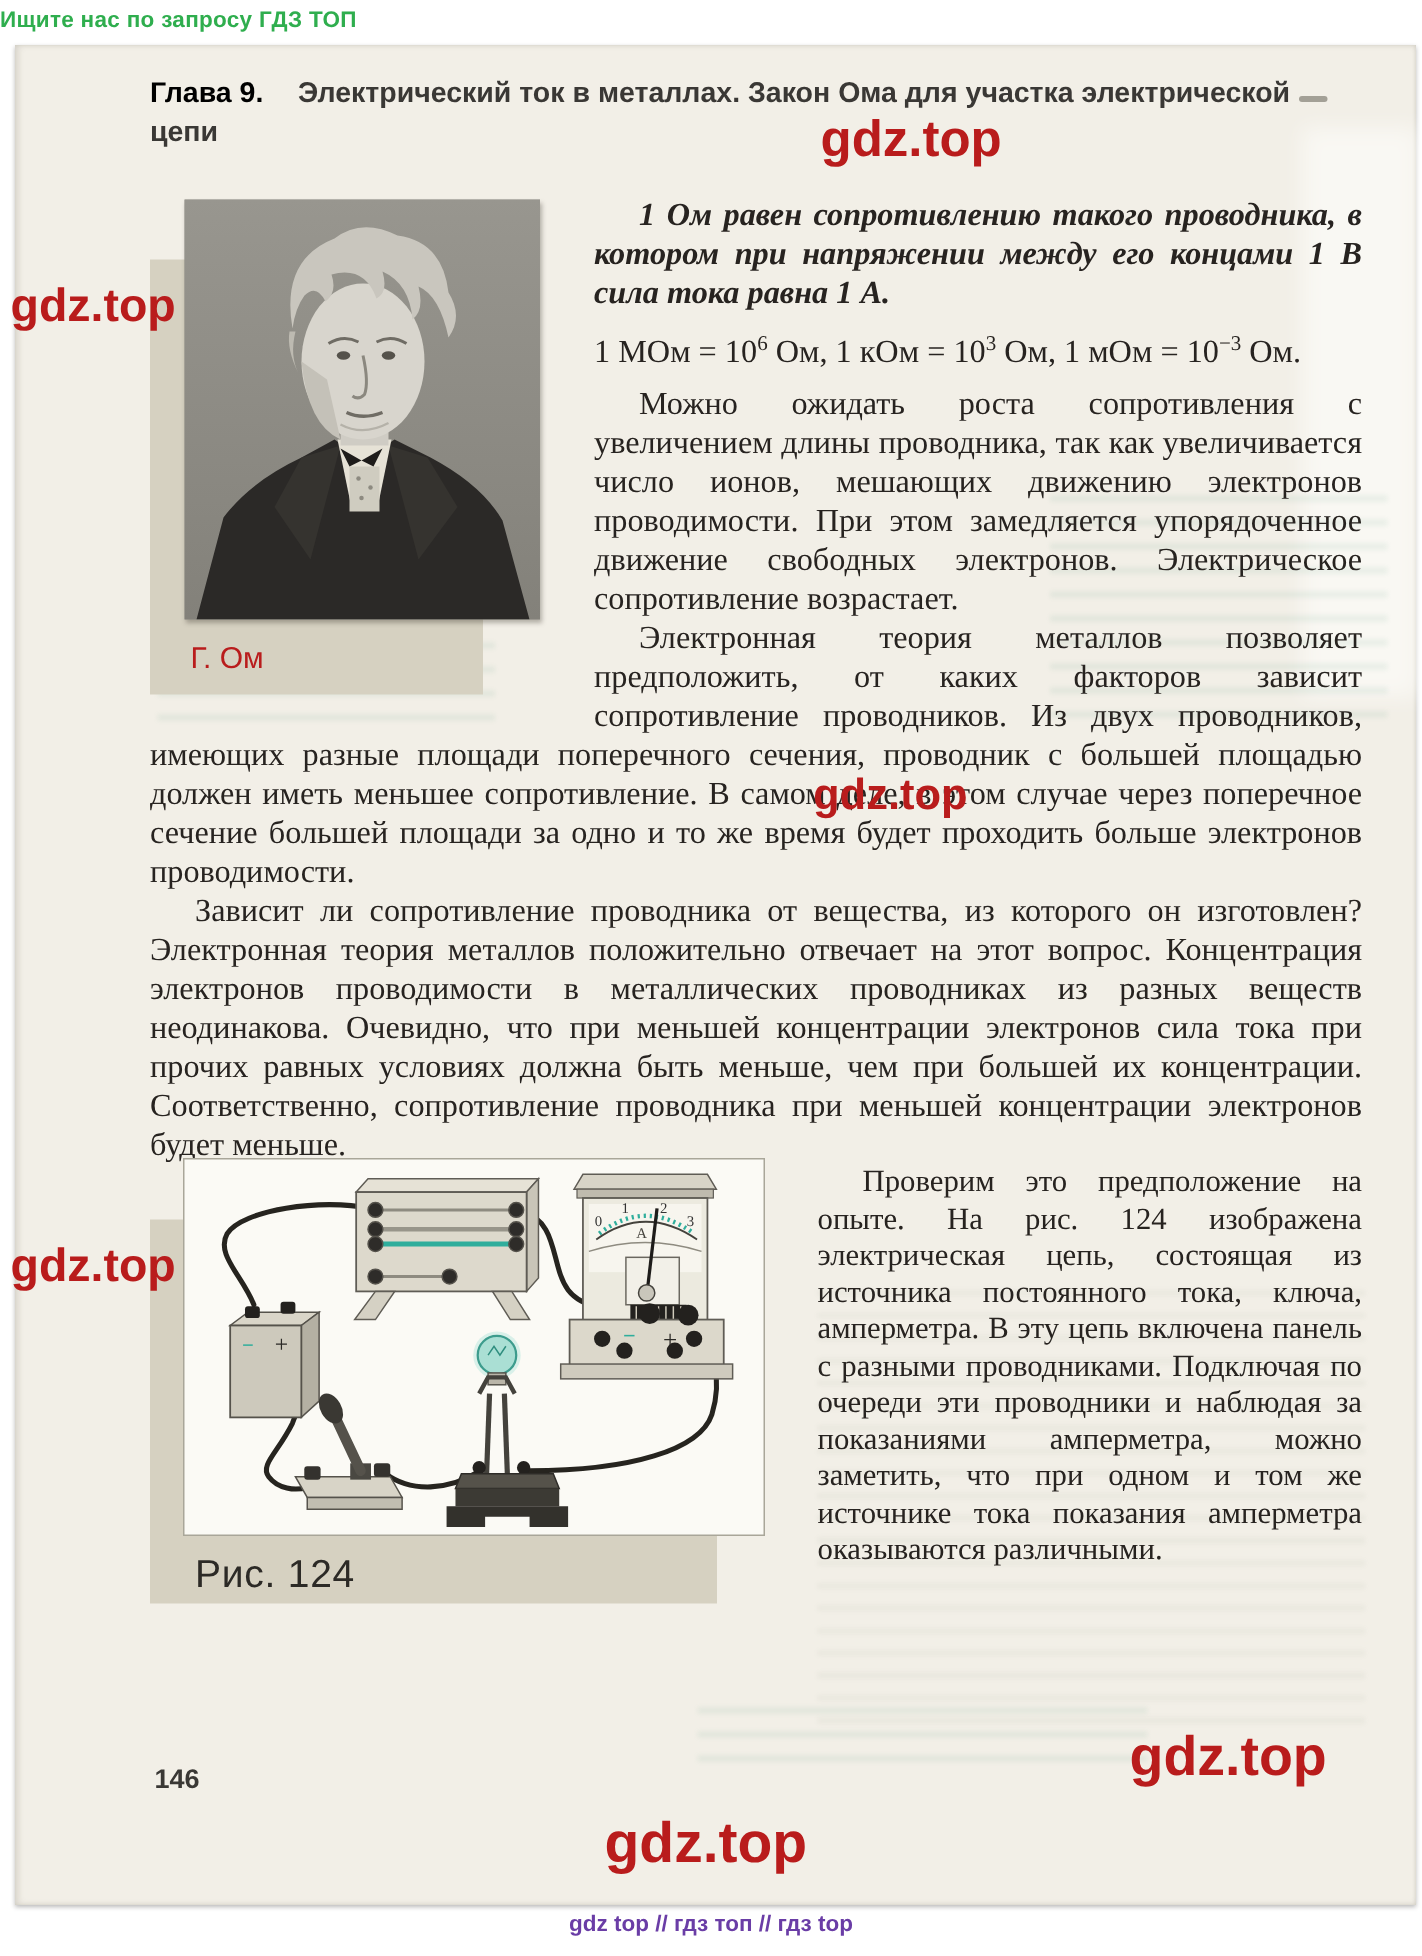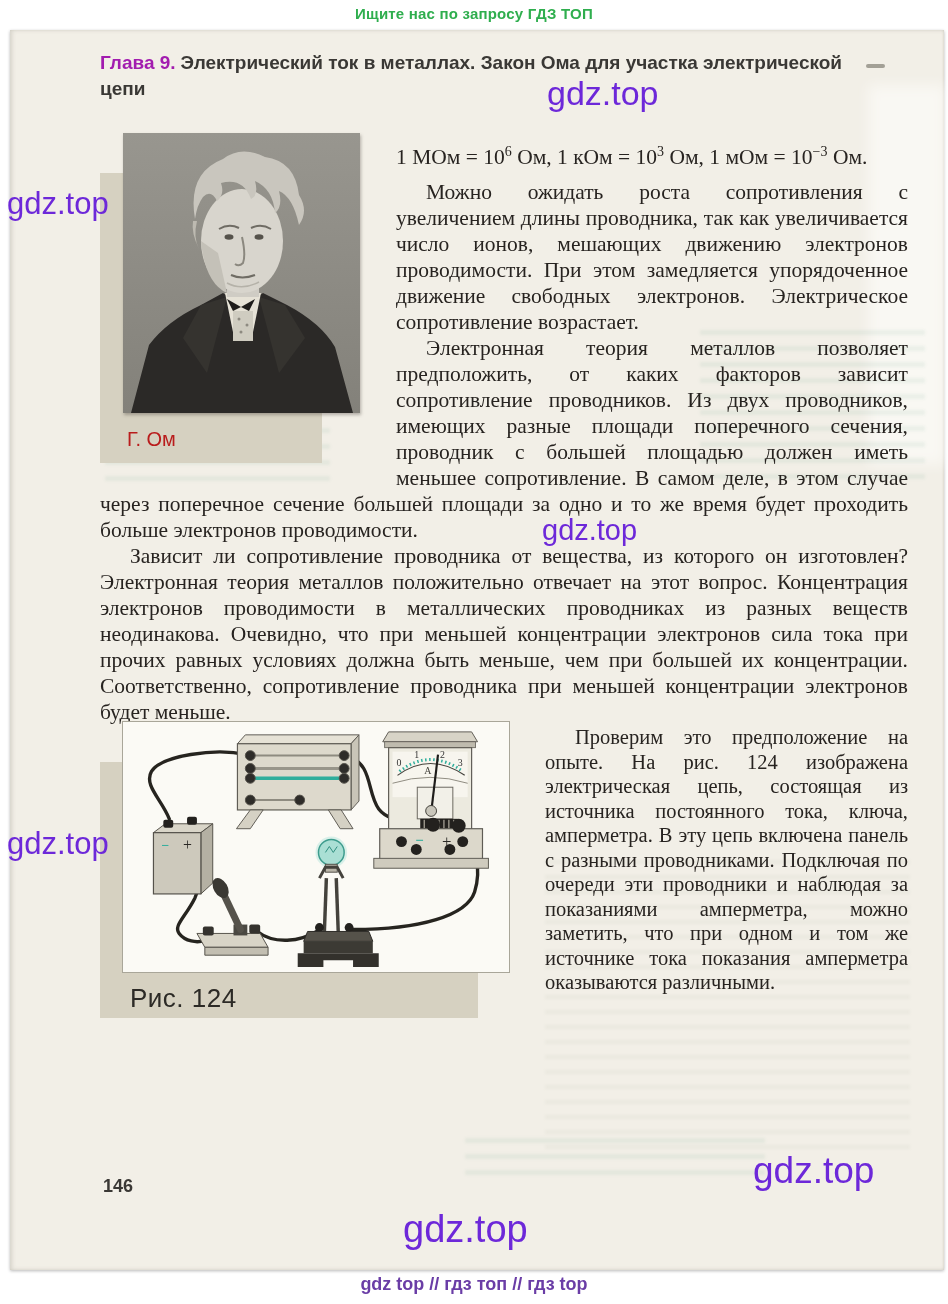--- a/index.html
+++ b/index.html
@@ -2,43 +2,43 @@
 <html lang="ru"><head>
 <meta charset="utf-8">
 <style>
   html,body{margin:0;padding:0;}
   body{
     width:948px;height:1304px;position:relative;background:#ffffff;
     font-family:"Liberation Sans",sans-serif;overflow:hidden;
   }
   
   .banner{
-    position:absolute;top:5px;left:0;width:948px;text-align:center;
+    position:absolute;top:5px;left:0;width:948px;text-align:left;
     font-size:15px;font-weight:bold;color:#2fae4e;letter-spacing:.2px;
   }
   .footer{
     position:absolute;top:1274px;left:0;width:948px;text-align:center;
-    font-size:18px;font-weight:bold;color:#6a3da6;
+    font-size:15px;font-weight:bold;color:#6a3da6;
   }
   
   .page{
     position:absolute;left:10px;top:30px;width:934px;height:1240px;
     background:#f2efe7;
     box-shadow:0 1px 3px rgba(0,0,0,.28), inset 2px 0 4px rgba(90,85,70,.18), inset -1px 0 2px rgba(90,85,70,.10);
   }
   .scan-light{
     position:absolute;left:858px;top:55px;width:78px;height:380px;
     background:rgba(255,255,254,.55);filter:blur(7px);pointer-events:none;
   }
   
   .page-header{
     position:absolute;left:90px;top:20px;width:790px;
     font-size:19px;font-weight:bold;color:#3a3835;line-height:26px;
   }
-  .chapter-label{color:#a21caf;margin-right:5px;}
+  .chapter-label{color:#000000;margin-right:23px;}
   .header-dash{
     position:absolute;left:856px;top:34px;width:19px;height:4px;
     background:#a3a096;border-radius:2px;
   }
   
   .content{
     position:absolute;left:0;top:100px;width:934px;
     padding:0 36px 0 90px;box-sizing:border-box;
     font-family:"Liberation Serif","DejaVu Serif",serif;
     font-size:21.5px;line-height:26px;color:#272320;
@@ -82,22 +82,22 @@
     font-family:"Liberation Sans",sans-serif;font-size:26px;color:#2c2a26;
     font-style:normal;letter-spacing:.5px;
   }
   .exp{font-size:20.5px;line-height:24.5px;}
   
   .page-number{
     position:absolute;left:93px;top:1146px;font-size:18px;font-weight:bold;color:#3a3835;
   }
   
   .wm{
-    position:absolute;color:#6d28d9;font-family:"Liberation Sans",sans-serif;
-    font-weight:normal;white-space:nowrap;z-index:6;
+    position:absolute;color:#b91c1c;font-family:"Liberation Sans",sans-serif;
+    font-weight:bold;white-space:nowrap;z-index:6;
   }
   .wm-top{left:537px;top:44px;font-size:34px;}
   .wm-left1{left:-3px;top:156px;font-size:31px;}
   .wm-mid{left:532px;top:484px;font-size:29px;}
   .wm-left2{left:-3px;top:796px;font-size:31px;}
   .wm-br{left:743px;top:1120px;font-size:37px;}
   .wm-bc{left:393px;top:1178px;font-size:38px;}
   
   .ghost{
     position:absolute;pointer-events:none;filter:blur(1.5px);opacity:.6;
@@ -166,20 +166,21 @@
           <ellipse cx="106" cy="104" rx="4.5" ry="2.8" fill="#55524b"></ellipse>
           <ellipse cx="136" cy="104" rx="4.5" ry="2.8" fill="#55524b"></ellipse>
           <path d="M119,104 q4,18 1,26 q-4,4 -8,1" stroke="#8b887f" stroke-width="2" fill="none"></path>
           <path d="M108,142 q11,5 24,0" stroke="#6f6c64" stroke-width="2.2" fill="none"></path>
           <path d="M104,150 q15,8 32,-1" stroke="#b5b2a9" stroke-width="1.5" fill="none"></path>
         </svg>
       </div>
       <div class="portrait-caption">Г. Ом</div>
     </div>
 
+    <p class="p-def">1 Ом равен сопротивлению такого проводника, в котором при напряжении между его концами 1 В сила тока равна 1 А.</p>
 
     <div class="formula"><span>1 МОм = 10</span><sup>6</sup><span> Ом, 1 кОм = 10</span><sup>3</sup><span> Ом, 1 мОм = 10</span><sup>−3</sup><span> Ом.</span></div>
 
     <p>Можно ожидать роста сопротивления с увеличением длины проводника, так как увеличивается число ионов, мешающих движению электронов проводимости. При этом замедляется упорядоченное движение свободных электронов. Электрическое сопротивление возрастает.</p>
     <p>Электронная теория металлов позволяет предположить, от каких факторов зависит сопротивление проводников. Из двух проводников, имеющих разные площади поперечного сечения, проводник с большей площадью должен иметь меньшее сопротивление. В самом деле, в этом случае через поперечное сечение большей площади за одно и то же время будет проходить больше электронов проводимости.</p>
     <p>Зависит ли сопротивление проводника от вещества, из которого он изготовлен? Электронная теория металлов положительно отвечает на этот вопрос. Концентрация электронов проводимости в металлических проводниках из разных веществ неодинакова. Очевидно, что при меньшей концентрации электронов сила тока при прочих равных условиях должна быть меньше, чем при большей их концентрации. Соответственно, сопротивление проводника при меньшей концентрации электронов будет меньше.</p>
 
     <div class="figure-float">
       <div class="figure-back"></div>
       <div class="figure-box">

